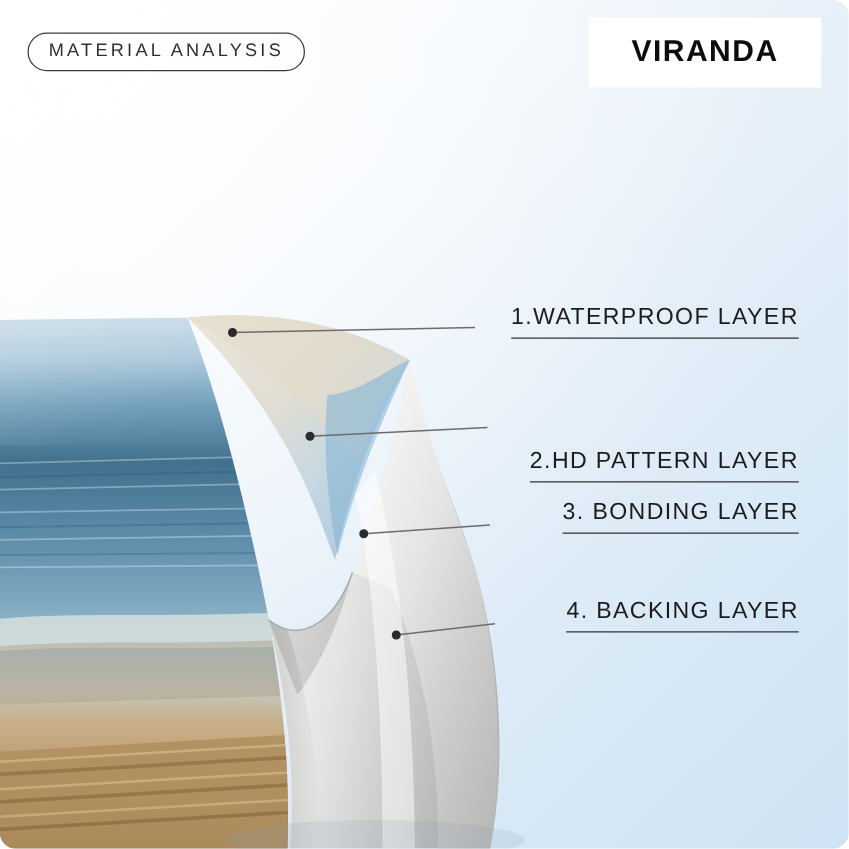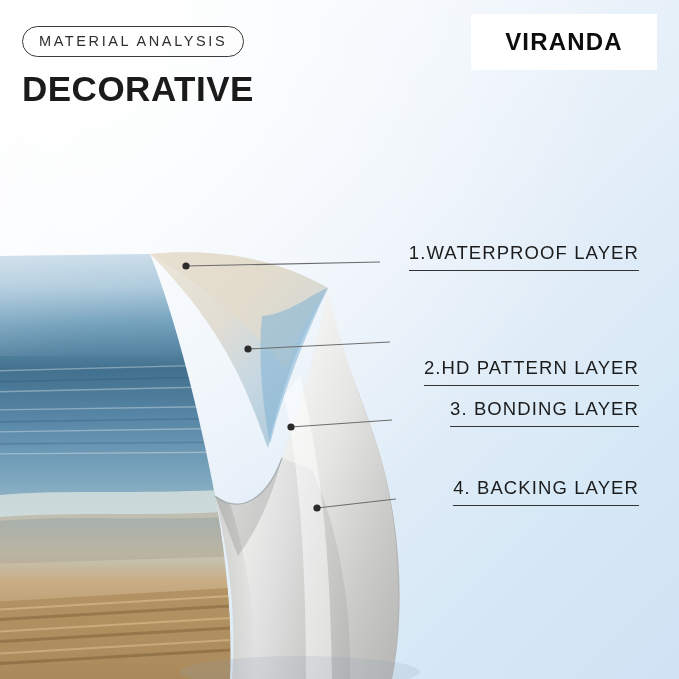--- a/index.html
+++ b/index.html
@@ -7,20 +7,21 @@
     padding: 0;
     background: #ffffff;
   }
   #page {
     position: relative;
     width: 679px;
     height: 679px;
     overflow: hidden;
     font-family: "Liberation Sans", sans-serif;
     background: linear-gradient(135deg, #ffffff 0%, #f2f7fc 30%, #e3eef8 58%, #d6e8f6 80%, #cfe3f4 100%);
+    border-radius: 13px;
   }
   
   #bg-sheen {
     position: absolute;
     inset: 0;
     background: radial-gradient(circle at 12% 6%, rgba(255,255,255,0.95) 0%, rgba(255,255,255,0.45) 30%, rgba(255,255,255,0) 62%);
     pointer-events: none;
   }
 
   
@@ -222,21 +223,20 @@
     <path d="M300,180 C314,240 330,320 332,483 L306,483 C306,330 294,244 284,200 Z" fill="#ffffff" opacity="0.5"></path>
 
     <path d="M215,300 C238,318 266,306 282,262" fill="none" stroke="#9aa1a4" stroke-width="1.2" opacity="0.8"></path>
 
     <ellipse cx="300" cy="476" rx="120" ry="16" fill="#8fa3b4" opacity="0.18"></ellipse>
   </svg>
 
   <div id="eyebrow">MATERIAL ANALYSIS</div>
 
   <div id="title-block">
-    <div class="title-line">DECORATIVE</div>
   </div>
 
   <div id="brand-box">
     <span id="brand-text">VIRANDA</span>
   </div>
 
   <svg style="position:absolute;left:0;top:0;width:679px;height:679px;pointer-events:none;">
     <line x1="186" y1="266" x2="380" y2="262" stroke="#6c6c6c" stroke-width="1.1"></line>
     <line x1="248" y1="349" x2="390" y2="342" stroke="#6c6c6c" stroke-width="1.1"></line>
     <line x1="291" y1="427" x2="392" y2="420" stroke="#6c6c6c" stroke-width="1.1"></line>

